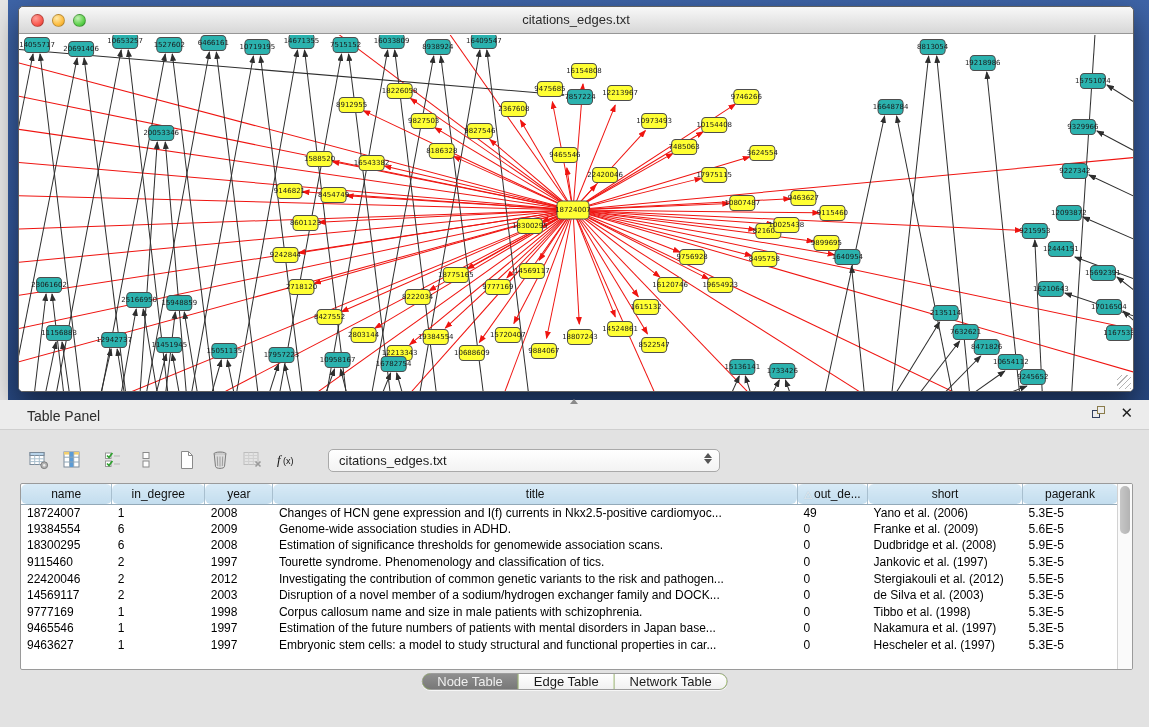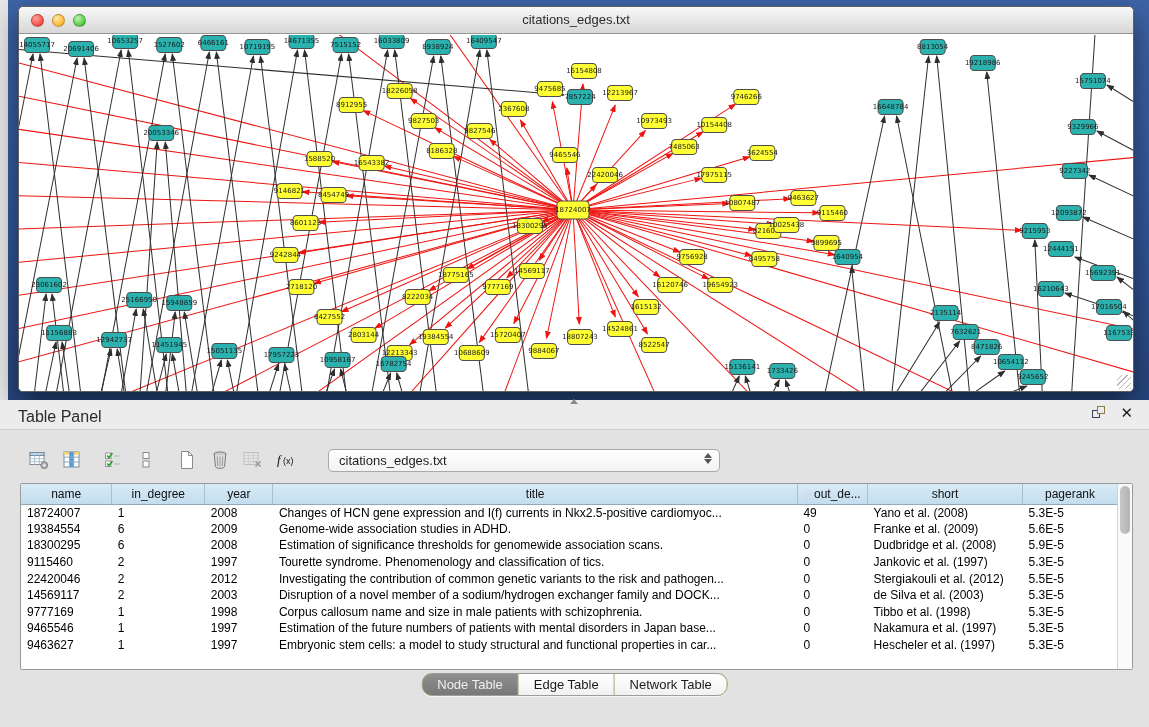--- a/index.html
+++ b/index.html
@@ -47,21 +47,21 @@
   }
   .panel-titlebar {
     position:relative; height:30px; background:#ececec;
     border-bottom:1px solid #cfcfcf;
   }
   .split-arrow {
     position:absolute; left:570px; top:-1px; width:0; height:0;
     border-left:4px solid transparent; border-right:4px solid transparent;
     border-bottom:5px solid #8a8a8a;
   }
-  .panel-title { position:absolute; left:18px; top:8px; font-size:16px; color:#2c2c2c; }
+  .panel-title { position:absolute; left:27px; top:8px; font-size:14px; color:#2c2c2c; }
   .panel-controls { position:absolute; right:16px; top:6px; display:flex; gap:14px; align-items:center; }
   .float-icon { position:relative; width:14px; height:14px; }
   .float-icon .sq1 { position:absolute; left:0; top:4px; width:8px; height:8px; border:1.5px solid #33405e; }
   .float-icon .sq2 { position:absolute; left:5px; top:0; width:8px; height:8px; border:1.5px solid #8a7b4a; background:#ececec; }
   .close-x { font-size:15px; font-weight:bold; color:#1c1c1c; line-height:14px; cursor:default; }
   .toolbar { position:absolute; left:26px; top:46px; height:28px; display:flex; align-items:center; }
   .tool-btn { width:26px; height:24px; margin-right:7px; background:none; border:none; display:flex; align-items:center; justify-content:center; }
   .tool-btn svg { width:20px; height:20px; }
   .tool-gap { width:8px; }
   .combo {
@@ -75,39 +75,39 @@
   .combo-arrows .dn { border-top:5px solid #555; }
   
   .table-wrap {
     position:absolute; left:20px; top:83px; width:1113px; height:187px;
     background:#fff; border:1px solid #9a9a9a; border-radius:2px; overflow:hidden;
   }
   table.data { border-collapse:collapse; table-layout:fixed; width:1097px; font-size:12px; }
   table.data th {
     height:20px; background:linear-gradient(#d8eaf6,#c3ddee);
     border-right:1px solid #a8bfcf; border-bottom:1px solid #93a9b8;
-    font-weight:normal; color:#111; text-align:center; overflow:hidden; white-space:nowrap;
+    font-weight:normal; color:#111; text-align:center; overflow:hidden; white-space:nowrap;border-radius:6px;
   }
   table.data td {
     height:16.6px; padding:0 0 0 6px; color:#000; white-space:nowrap;
     overflow:hidden; text-overflow:ellipsis;
   }
   .sort-tri { font-size:10px; color:#f5f8fa; text-shadow:0 0 1px #7d96a8; margin-right:2px; }
   .vscroll {
     position:absolute; right:0; top:0; bottom:0; width:15px;
     background:#fafafa; border-left:1px solid #d2d2d2;
   }
   .vscroll .thumb {
     position:absolute; left:2px; top:2px; width:10px; height:48px;
     background:linear-gradient(90deg,#c7c7c7,#b3b3b3); border-radius:6px;
   }
   
   .tabs {
     position:absolute; left:50%; top:273px; transform:translateX(-50%);
-    display:flex; height:23px; border:1px solid #9d9d9d; border-radius:10px;
+    display:flex; height:17px; border:1px solid #9d9d9d; border-radius:10px;
     overflow:hidden; background:#84cc16; box-shadow:0 1px 0 rgba(255,255,255,.7);
   }
   .tab {
     padding:0 15px; font-size:13px; color:#1a1a1a; display:flex; align-items:center;
     border-right:1px solid #b8b8b8; background:linear-gradient(#ffffff,#f1f1f1);
   }
   .tab:last-child { border-right:none; }
   .tab.selected { background:linear-gradient(#8f8f8f,#787878); color:#efefef; }
   
   .status-bar {
@@ -596,21 +596,21 @@
             <th>pagerank</th>
           </tr>
         </thead>
       <tbody id="table-body">
           <tr>
             <td>18724007</td>
             <td>1</td>
             <td>2008</td>
             <td>Changes of HCN gene expression and I(f) currents in Nkx2.5-positive cardiomyoc...</td>
             <td>49</td>
-            <td>Yano et al. (2008)</td>
+            <td>Yano et al. (2006)</td>
             <td>5.3E-5</td>
           </tr>
           <tr>
             <td>19384554</td>
             <td>6</td>
             <td>2009</td>
             <td>Genome-wide association studies in ADHD.</td>
             <td>0</td>
             <td>Franke et al. (2009)</td>
             <td>5.6E-5</td>

